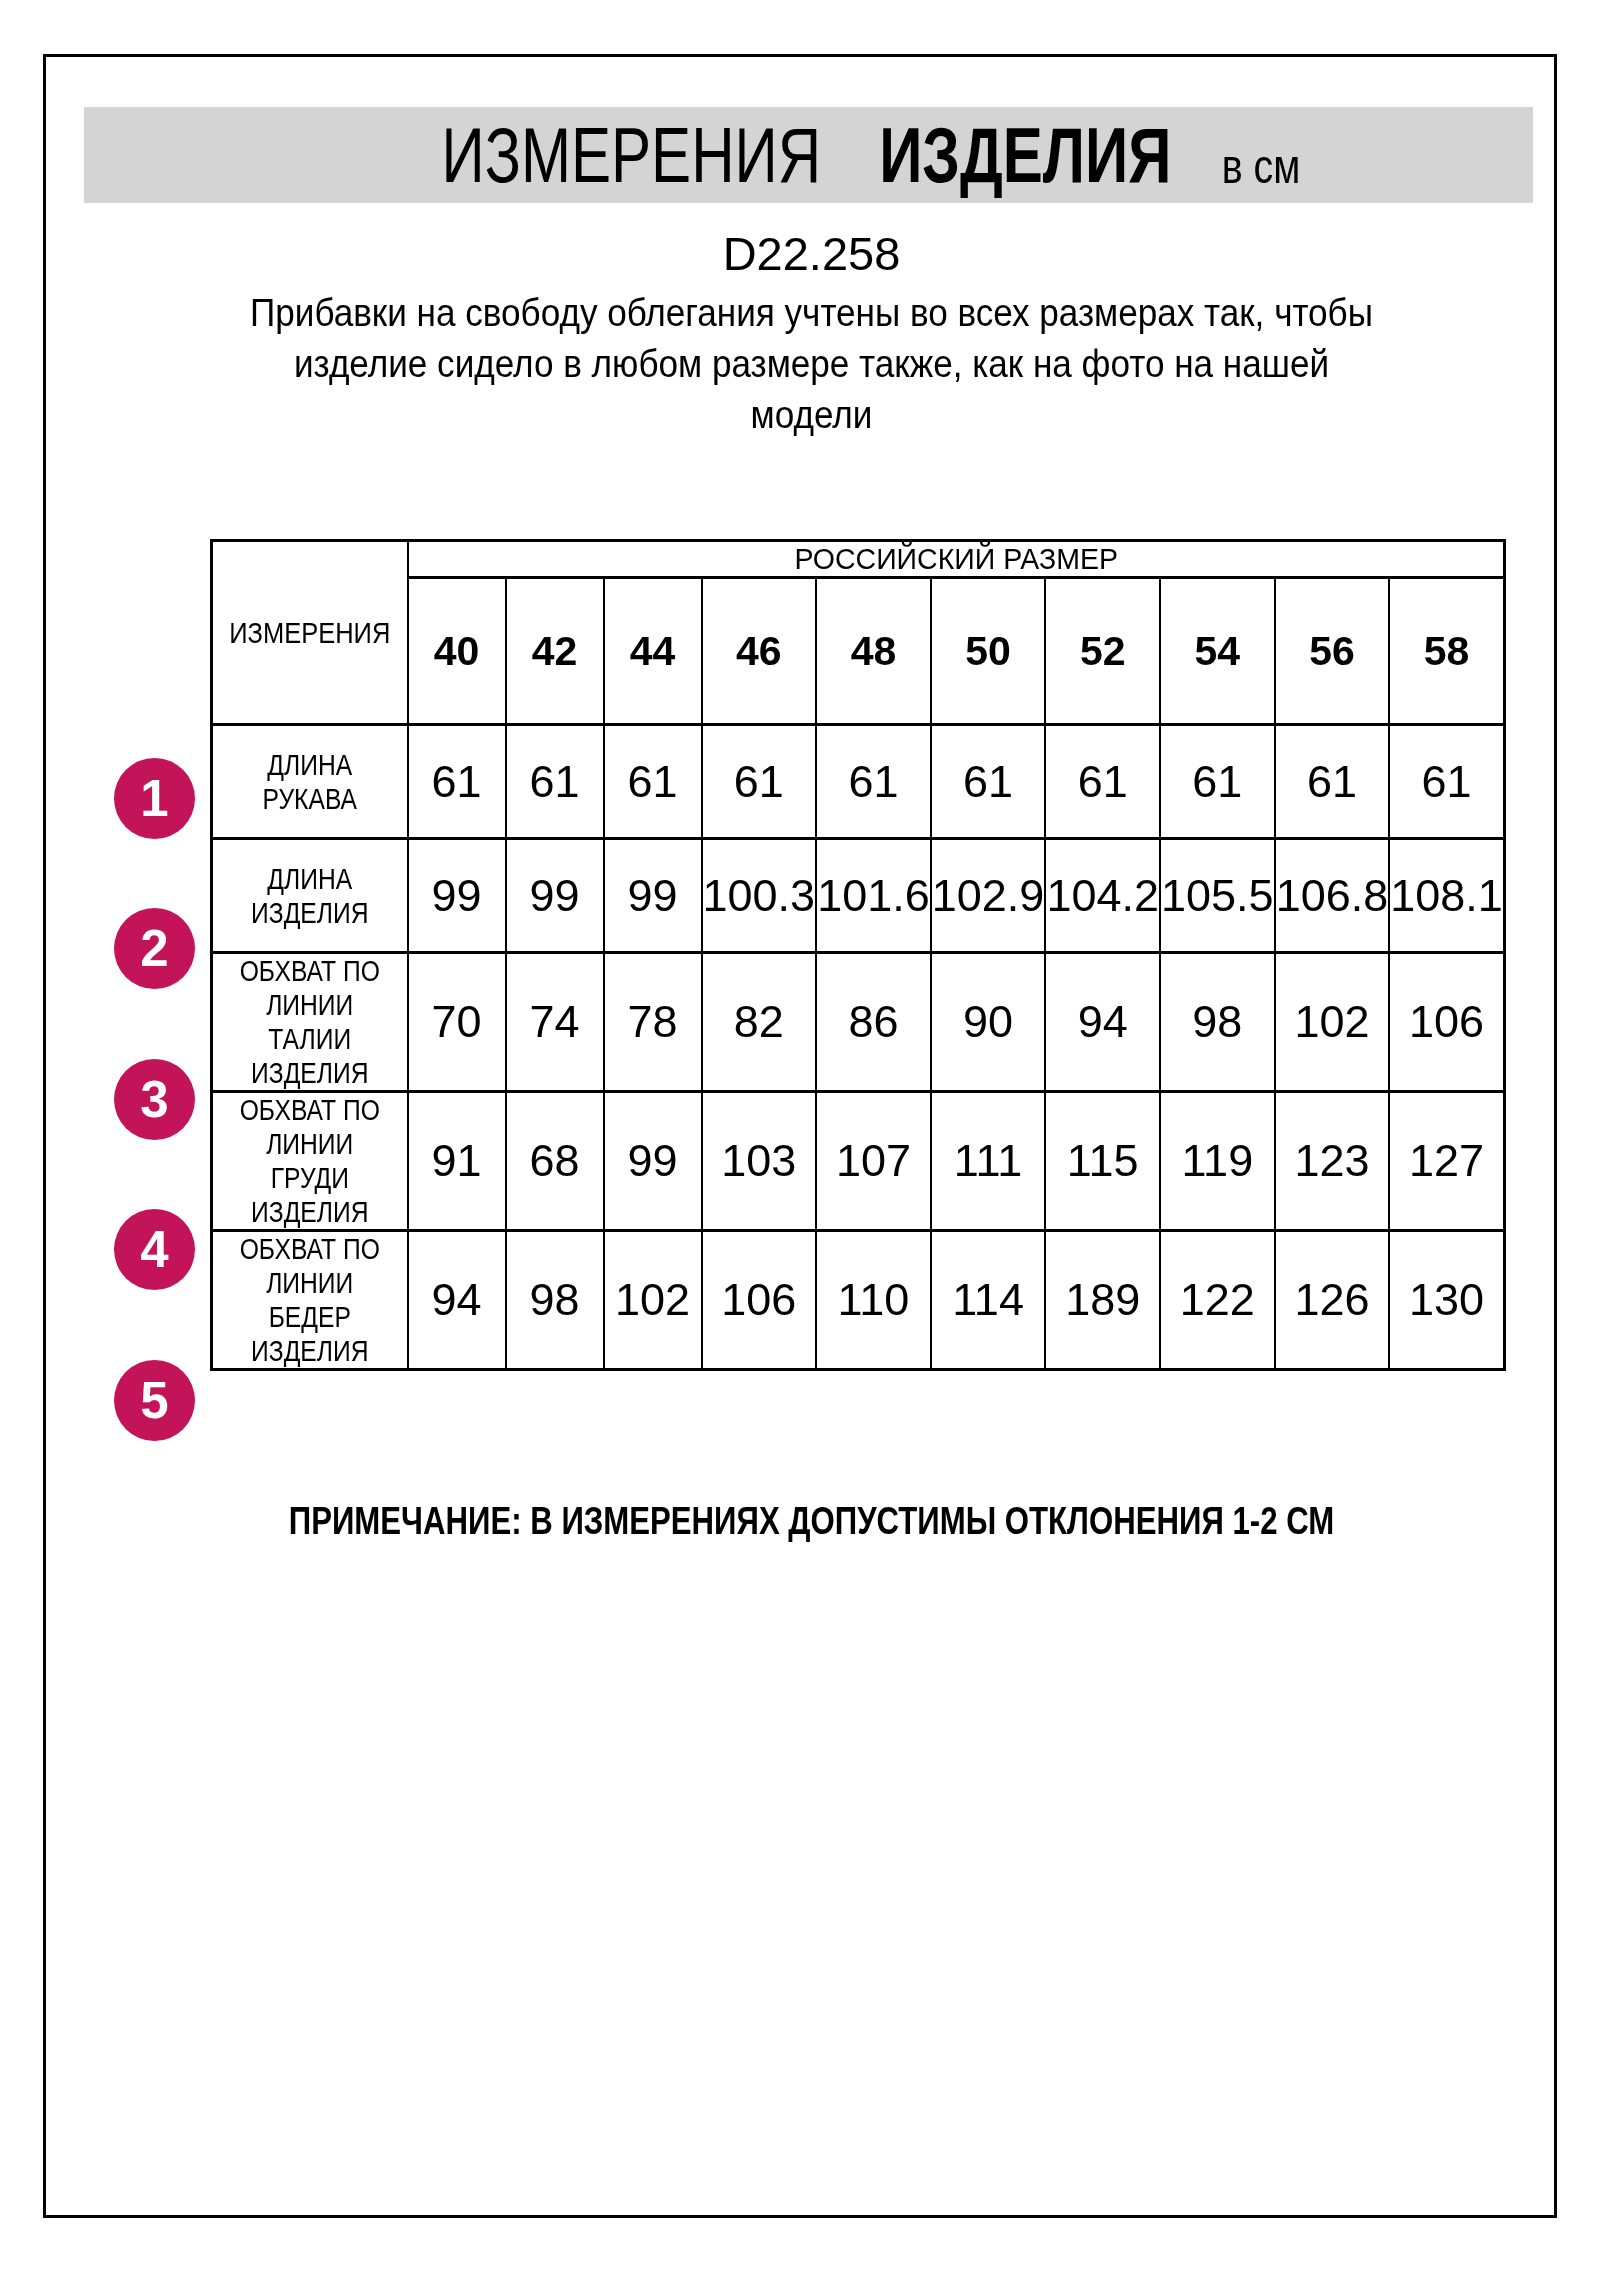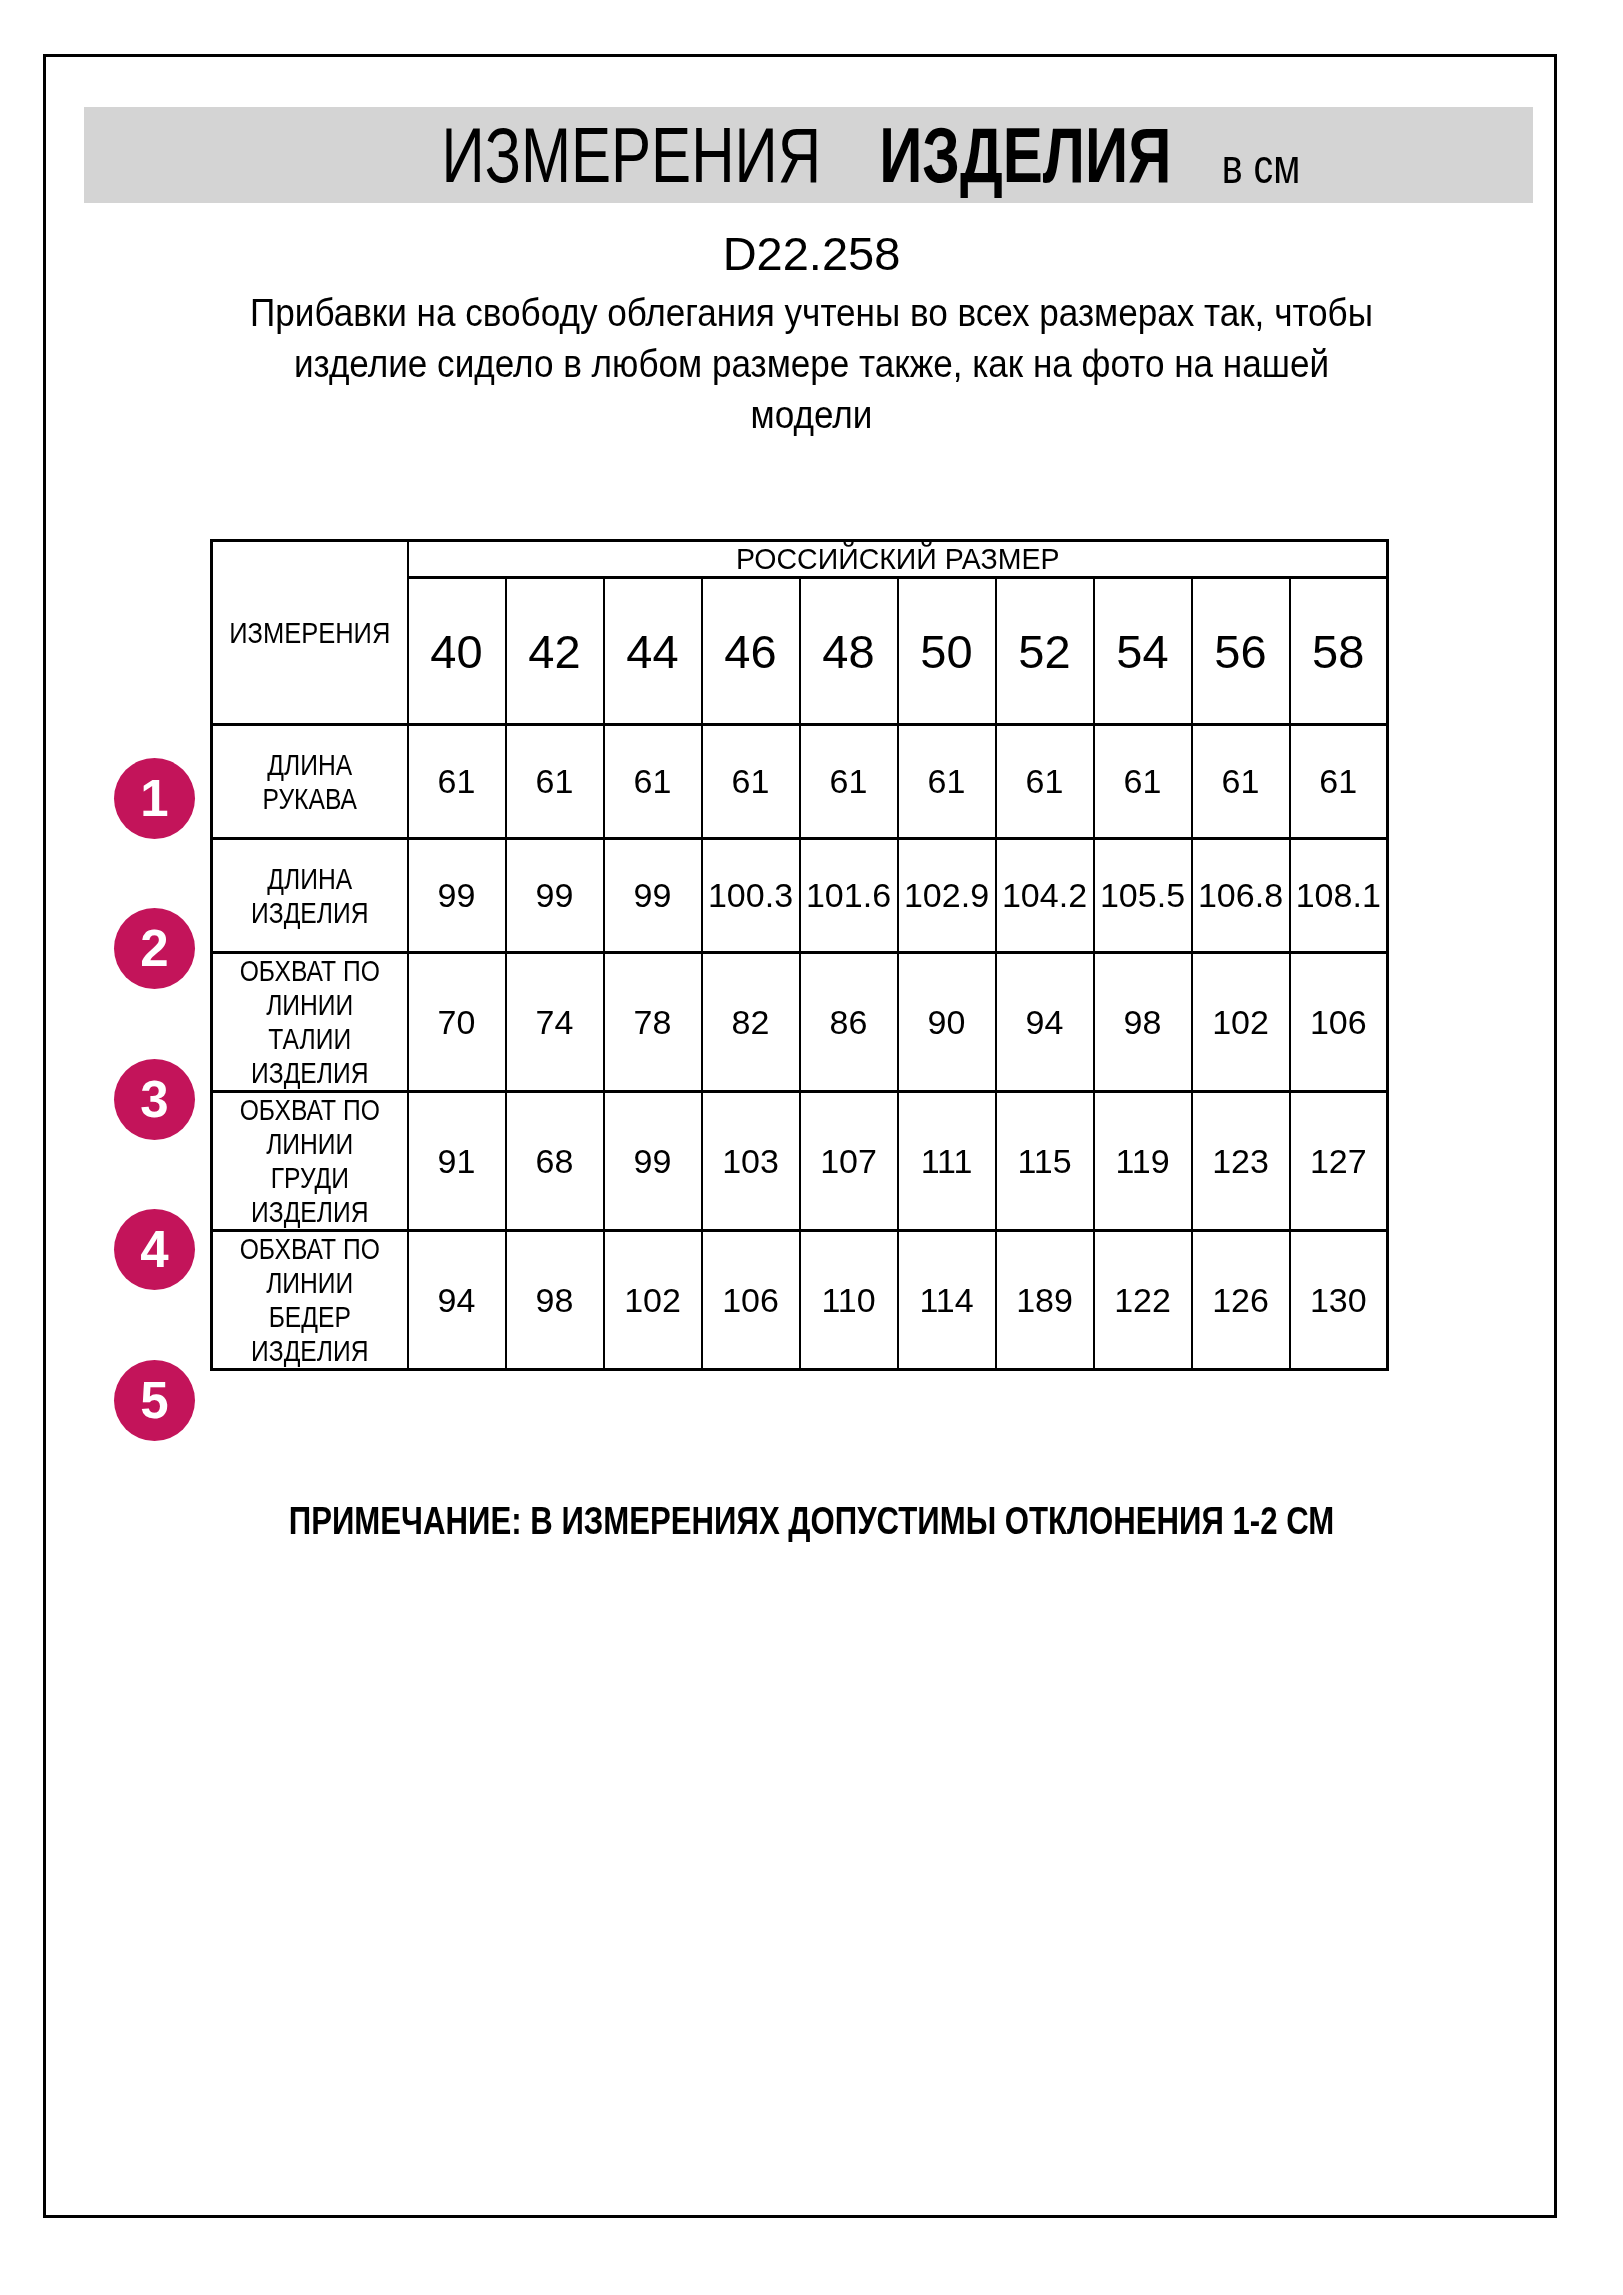--- a/index.html
+++ b/index.html
@@ -113,32 +113,32 @@
     transform-origin: center;
     white-space: nowrap;
   }
   .group-text {
     font-size: 30px;
     transform: scaleX(0.95);
     transform-origin: center;
     white-space: nowrap;
   }
   .size-text {
-    font-size: 47px;
-    font-weight: normal;
+    font-size: 41px;
+    font-weight: bold;
   }
   .label-text {
     font-size: 29px;
     line-height: 34px;
     white-space: pre-line;
     transform: scaleX(0.85);
     transform-origin: center;
   }
   .value-text {
-    font-size: 34px;
+    font-size: 45px;
   }
 
   
   .num-circle {
     position: absolute;
     left: 114px;
     width: 81px;
     height: 81px;
     border-radius: 50%;
     background: var(--accent, #C3145A);

